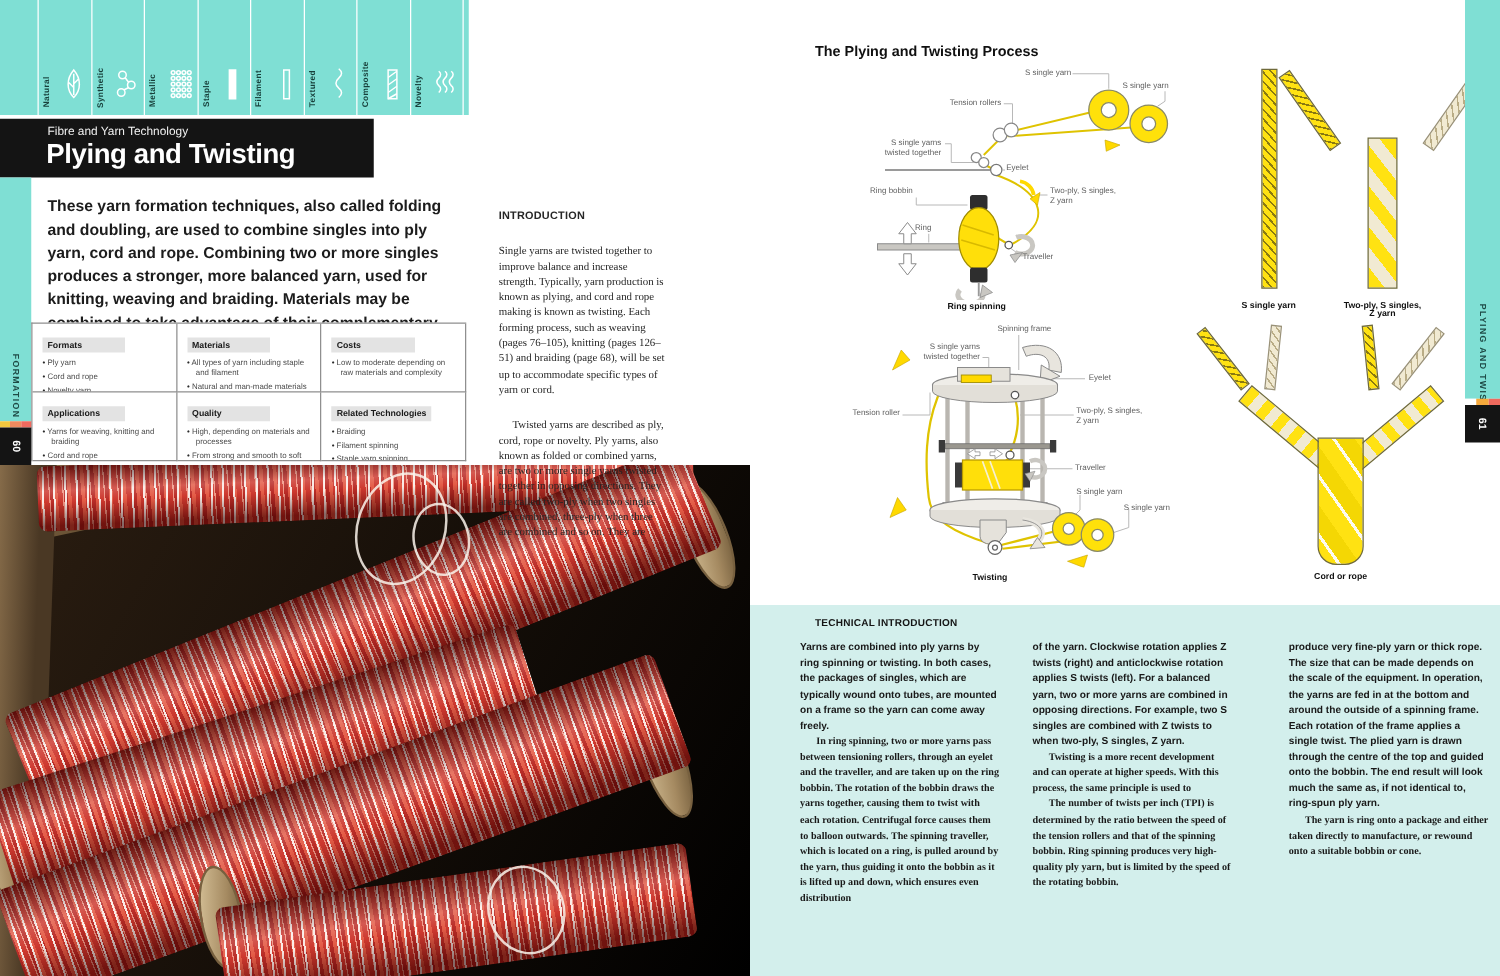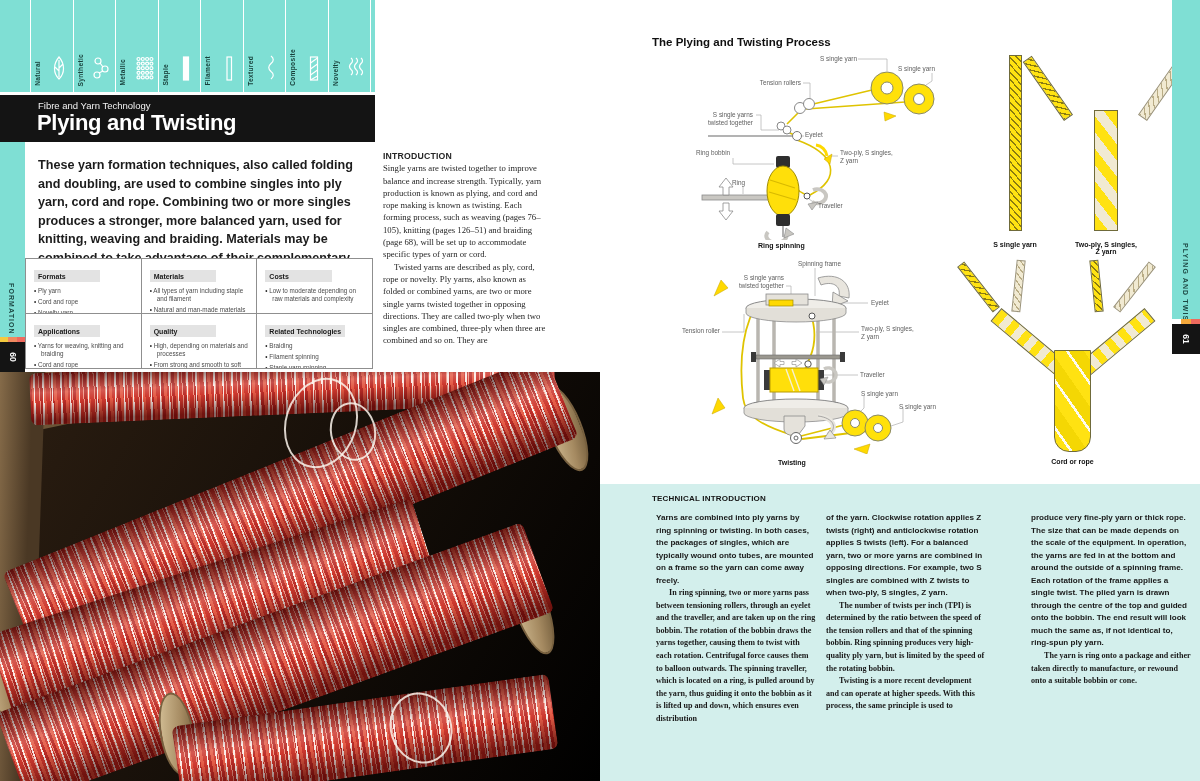--- a/index.html
+++ b/index.html
@@ -7,21 +7,21 @@
           font-family:"Liberation Sans",sans-serif;color:#1d1d1b;}
   
   .iconbar{position:absolute;left:0;top:0;width:375px;height:92px;background:#7fdfd4;
            display:flex;padding-left:30px;box-sizing:border-box;}
   .iconbar .cell{position:relative;width:41.5px;border-left:1px solid #fff;height:100%;}
   .iconbar .cell:last-child{border-right:1px solid #fff;}
   .vlabel{position:absolute;left:3px;bottom:6px;writing-mode:vertical-rl;transform:rotate(180deg);
           font-size:6.6px;font-weight:bold;color:#173f3a;letter-spacing:.3px;}
   .icoicon{position:absolute;right:4px;bottom:5px;}
   
-  .titlebar{position:absolute;left:0;top:95px;width:375px;height:47px;background:#141414;color:#fff;}
+  .titlebar{position:absolute;left:0;top:95px;width:299px;height:47px;background:#141414;color:#fff;}
   .kicker{position:absolute;left:38px;top:5px;font-size:9.5px;font-weight:400;color:#f2f2f2;}
   .title{position:absolute;left:37px;top:15px;font-size:22px;font-weight:800;letter-spacing:-.3px;}
   .tealstrip-left{position:absolute;left:0;top:142px;width:25px;height:195px;background:#7fdfd4;}
   .sidelabel{position:absolute;writing-mode:vertical-rl;font-size:7px;font-weight:bold;
              color:#1e4a45;letter-spacing:1.1px;}
   .swatches{position:absolute;display:flex;}
   .swatches div{flex:1;height:100%;}
   .pagebox{position:absolute;background:#141414;color:#fff;}
   .pagenum{position:absolute;left:50%;top:50%;transform:translate(-50%,-50%) rotate(90deg);
            font-size:8.5px;font-weight:bold;}
@@ -48,21 +48,21 @@
        repeating-linear-gradient(88deg,#b51d18 0 3px,#e2503a 3px 6px,#c92a20 6px 10px,#f0907e 10px 11px);}
   .spool::after{content:"";position:absolute;inset:0;border-radius:7px;
        background:linear-gradient(180deg,rgba(30,0,0,.6),rgba(255,255,255,.22) 38%,rgba(255,230,220,.08) 55%,rgba(40,0,0,.55) 92%);}
   .flange{position:absolute;border-radius:50%;border:2px solid #77603f;
           background:linear-gradient(100deg,#d9c59c,#a58a61 60%,#6e5838);}
   .card{position:absolute;}
   .loop{position:absolute;border:2px solid rgba(250,243,235,.85);border-radius:50%;background:transparent;}
   
   .introcol{position:absolute;left:383px;top:150px;width:166px;}
   .colhead{font-size:8px;font-weight:bold;color:#141414;margin:0 0 3px 0;letter-spacing:.2px;}
-  .introcol p{margin:0;font-family:"Liberation Serif",serif;font-size:8.7px;line-height:12.3px;color:#262626;}
+  .introcol p{margin:16px;font-family:"Liberation Serif",serif;font-size:8.7px;line-height:12.3px;color:#262626;}
   .introcol p.ind{text-indent:11px;}
   
   .prochead{position:absolute;left:652px;top:36px;font-size:11.5px;font-weight:bold;color:#101010;}
   .diagram{position:absolute;}
   .dlabel{position:absolute;font-size:6.4px;line-height:7.8px;color:#5e5e5e;white-space:pre-line;}
   .dlabel.r{text-align:right;}
   .dcap{position:absolute;font-size:7px;font-weight:bold;color:#111;white-space:pre-line;}
   .strand{position:absolute;border:1px solid #6f6a3a;box-sizing:border-box;
           background:repeating-linear-gradient(48deg,#8a7a10 0 1.3px,#ffe212 1.3px 5px);}
   .strand.cream{background:repeating-linear-gradient(48deg,#b9ac85 0 1.2px,#f1ead2 1.2px 5px);border-color:#9a9278;}
@@ -397,28 +397,28 @@
     <div class="strand cream" style="left:150px;top:-14px;width:9px;height:58px;transform:rotate(38deg);"></div>
     <div class="strand" style="left:112px;top:-12px;width:9px;height:52px;transform:rotate(-6deg);"></div>
     <div class="arm" style="left:16px;top:34px;width:86px;height:17px;transform:rotate(40deg);transform-origin:left center;"></div>
     <div class="arm" style="left:84px;top:34px;width:86px;height:17px;transform:rotate(-40deg);transform-origin:right center;"></div>
     <div class="ropecol" style="left:74px;top:78px;width:37px;height:102px;"></div>
     <div class="dcap" style="left:0;top:186px;width:185px;text-align:center;">Cord or rope</div>
   </div>
 
   <div class="bluepanel">
     <div class="colhead" style="position:absolute;left:52px;top:10px;">TECHNICAL INTRODUCTION</div>
-    <div class="tcol" style="left:56px;">
+    <div class="tcol" style="left:40px;">
         <p>Yarns are combined into ply yarns by ring spinning or twisting. In both cases, the packages of singles, which are typically wound onto tubes, are mounted on a frame so the yarn can come away freely.</p>
         <p class="ind">In ring spinning, two or more yarns pass between tensioning rollers, through an eyelet and the traveller, and are taken up on the ring bobbin. The rotation of the bobbin draws the yarns together, causing them to twist with each rotation. Centrifugal force causes them to balloon outwards. The spinning traveller, which is located on a ring, is pulled around by the yarn, thus guiding it onto the bobbin as it is lifted up and down, which ensures even distribution</p>
       </div>
     <div class="tcol" style="left:226px;">
         <p>of the yarn. Clockwise rotation applies Z twists (right) and anticlockwise rotation applies S twists (left). For a balanced yarn, two or more yarns are combined in opposing directions. For example, two S singles are combined with Z twists to when two-ply, S singles, Z yarn.</p>
+        <p class="ind">Twisting is a more recent development and can operate at higher speeds. With this process, the same principle is used to</p>
         <p class="ind">The number of twists per inch (TPI) is determined by the ratio between the speed of the tension rollers and that of the spinning bobbin. Ring spinning produces very high-quality ply yarn, but is limited by the speed of the rotating bobbin.</p>
-        <p class="ind">Twisting is a more recent development and can operate at higher speeds. With this process, the same principle is used to</p>
       </div>
     <div class="tcol" style="left:400px;margin-left:31px;">
         <p>produce very fine-ply yarn or thick rope. The size that can be made depends on the scale of the equipment. In operation, the yarns are fed in at the bottom and around the outside of a spinning frame. Each rotation of the frame applies a single twist. The plied yarn is drawn through the centre of the top and guided onto the bobbin. The end result will look much the same as, if not identical to, ring-spun ply yarn.</p>
         <p class="ind">The yarn is ring onto a package and either taken directly to manufacture, or rewound onto a suitable bobbin or cone.</p>
       </div>
   </div>
 
   <div class="tealstrip-right"></div>
   <div class="sidelabel" style="left:1182px;top:243px;">PLYING AND TWISTING</div>
   <div class="swatches" style="left:1172px;top:319px;width:28px;height:5px;">

